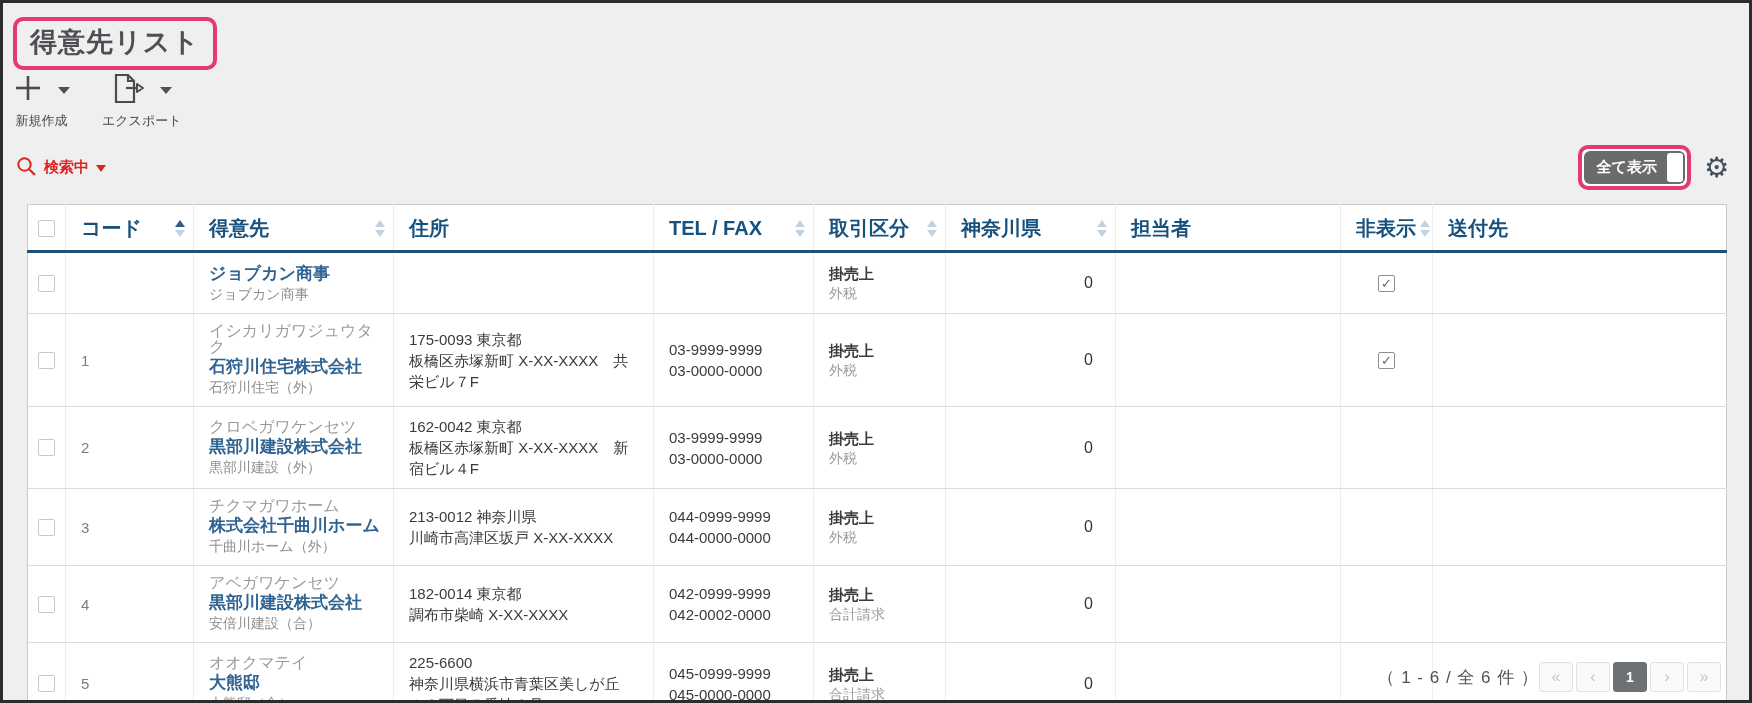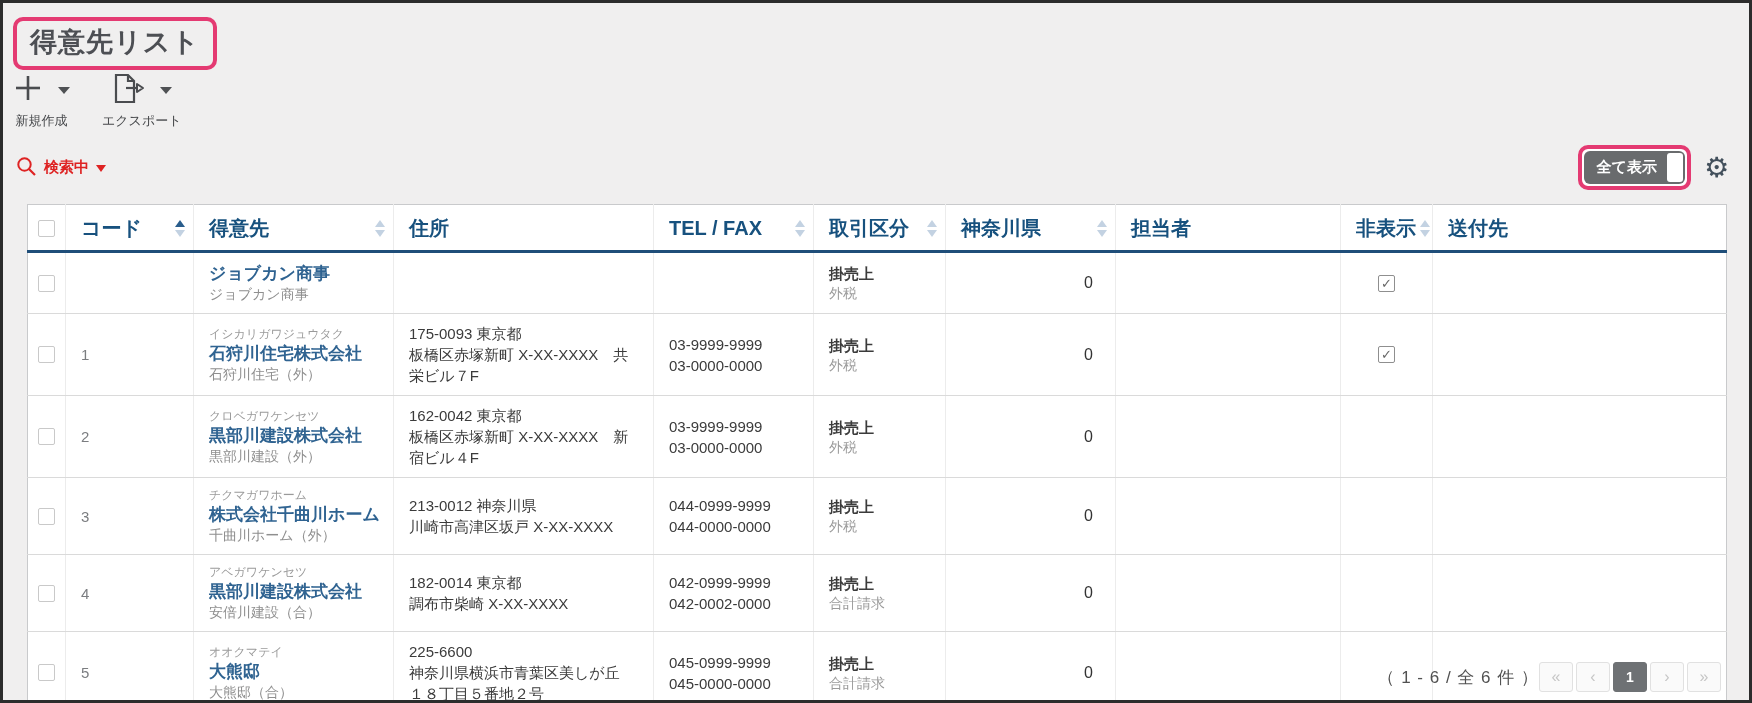--- a/index.html
+++ b/index.html
@@ -36,21 +36,21 @@
   .arrows{display:flex;flex-direction:column;gap:3px;margin-left:4px;cursor:pointer;}
   .tri-up{width:0;height:0;border-left:5px solid transparent;border-right:5px solid transparent;border-bottom:7px solid #c3d2e2;}
   .tri-up.on{border-bottom-color:#2a5d8c;}
   .tri-down{width:0;height:0;border-left:5px solid transparent;border-right:5px solid transparent;border-top:7px solid #c3d2e2;}
   .cb-th{padding:10px 0 8px;}
   tbody td{border-bottom:1px solid #dadada;border-right:1px solid #ececec;vertical-align:middle;padding:9px 10px 9px 15px;}
   tbody td:last-child, thead th:last-child{border-right:none;}
   .checkbox{width:17px;height:17px;border:1px solid #c9c9c9;border-radius:2px;background:#fff;margin:0 auto;cursor:pointer;}
   .cb-cell{padding:9px 0;}
   .code-cell{color:#7b7d80;font-size:15px;}
-  .kana{color:#9a9a9a;font-size:12px;line-height:16px;}
+  .kana{color:#9a9a9a;font-size:16px;line-height:16px;}
   .cname{color:#2f6391;font-size:17px;font-weight:bold;line-height:23px;text-decoration:none;display:inline-block;cursor:pointer;}
   .subname{color:#8f8f8f;font-size:14px;line-height:19px;}
   .line{color:#3b3b3b;font-size:15px;line-height:21px;}
   .div-main{color:#3b3b3b;font-size:15px;font-weight:bold;line-height:21px;}
   .div-sub{color:#9a9a9a;font-size:14px;line-height:19px;}
   .balance-cell{text-align:right;color:#333;font-size:16px;padding-right:22px;}
   .hidden-cell{text-align:center;padding-left:0;padding-right:0;}
   .checkmark{width:17px;height:17px;border:1px solid #8f8f8f;border-radius:2px;margin:0 auto;color:#666;font-size:13px;line-height:15px;text-align:center;background:#fff;cursor:pointer;}
   
   .footer-row{position:absolute;left:24px;right:28px;bottom:8px;display:flex;justify-content:flex-end;align-items:center;margin-top:43px;}

